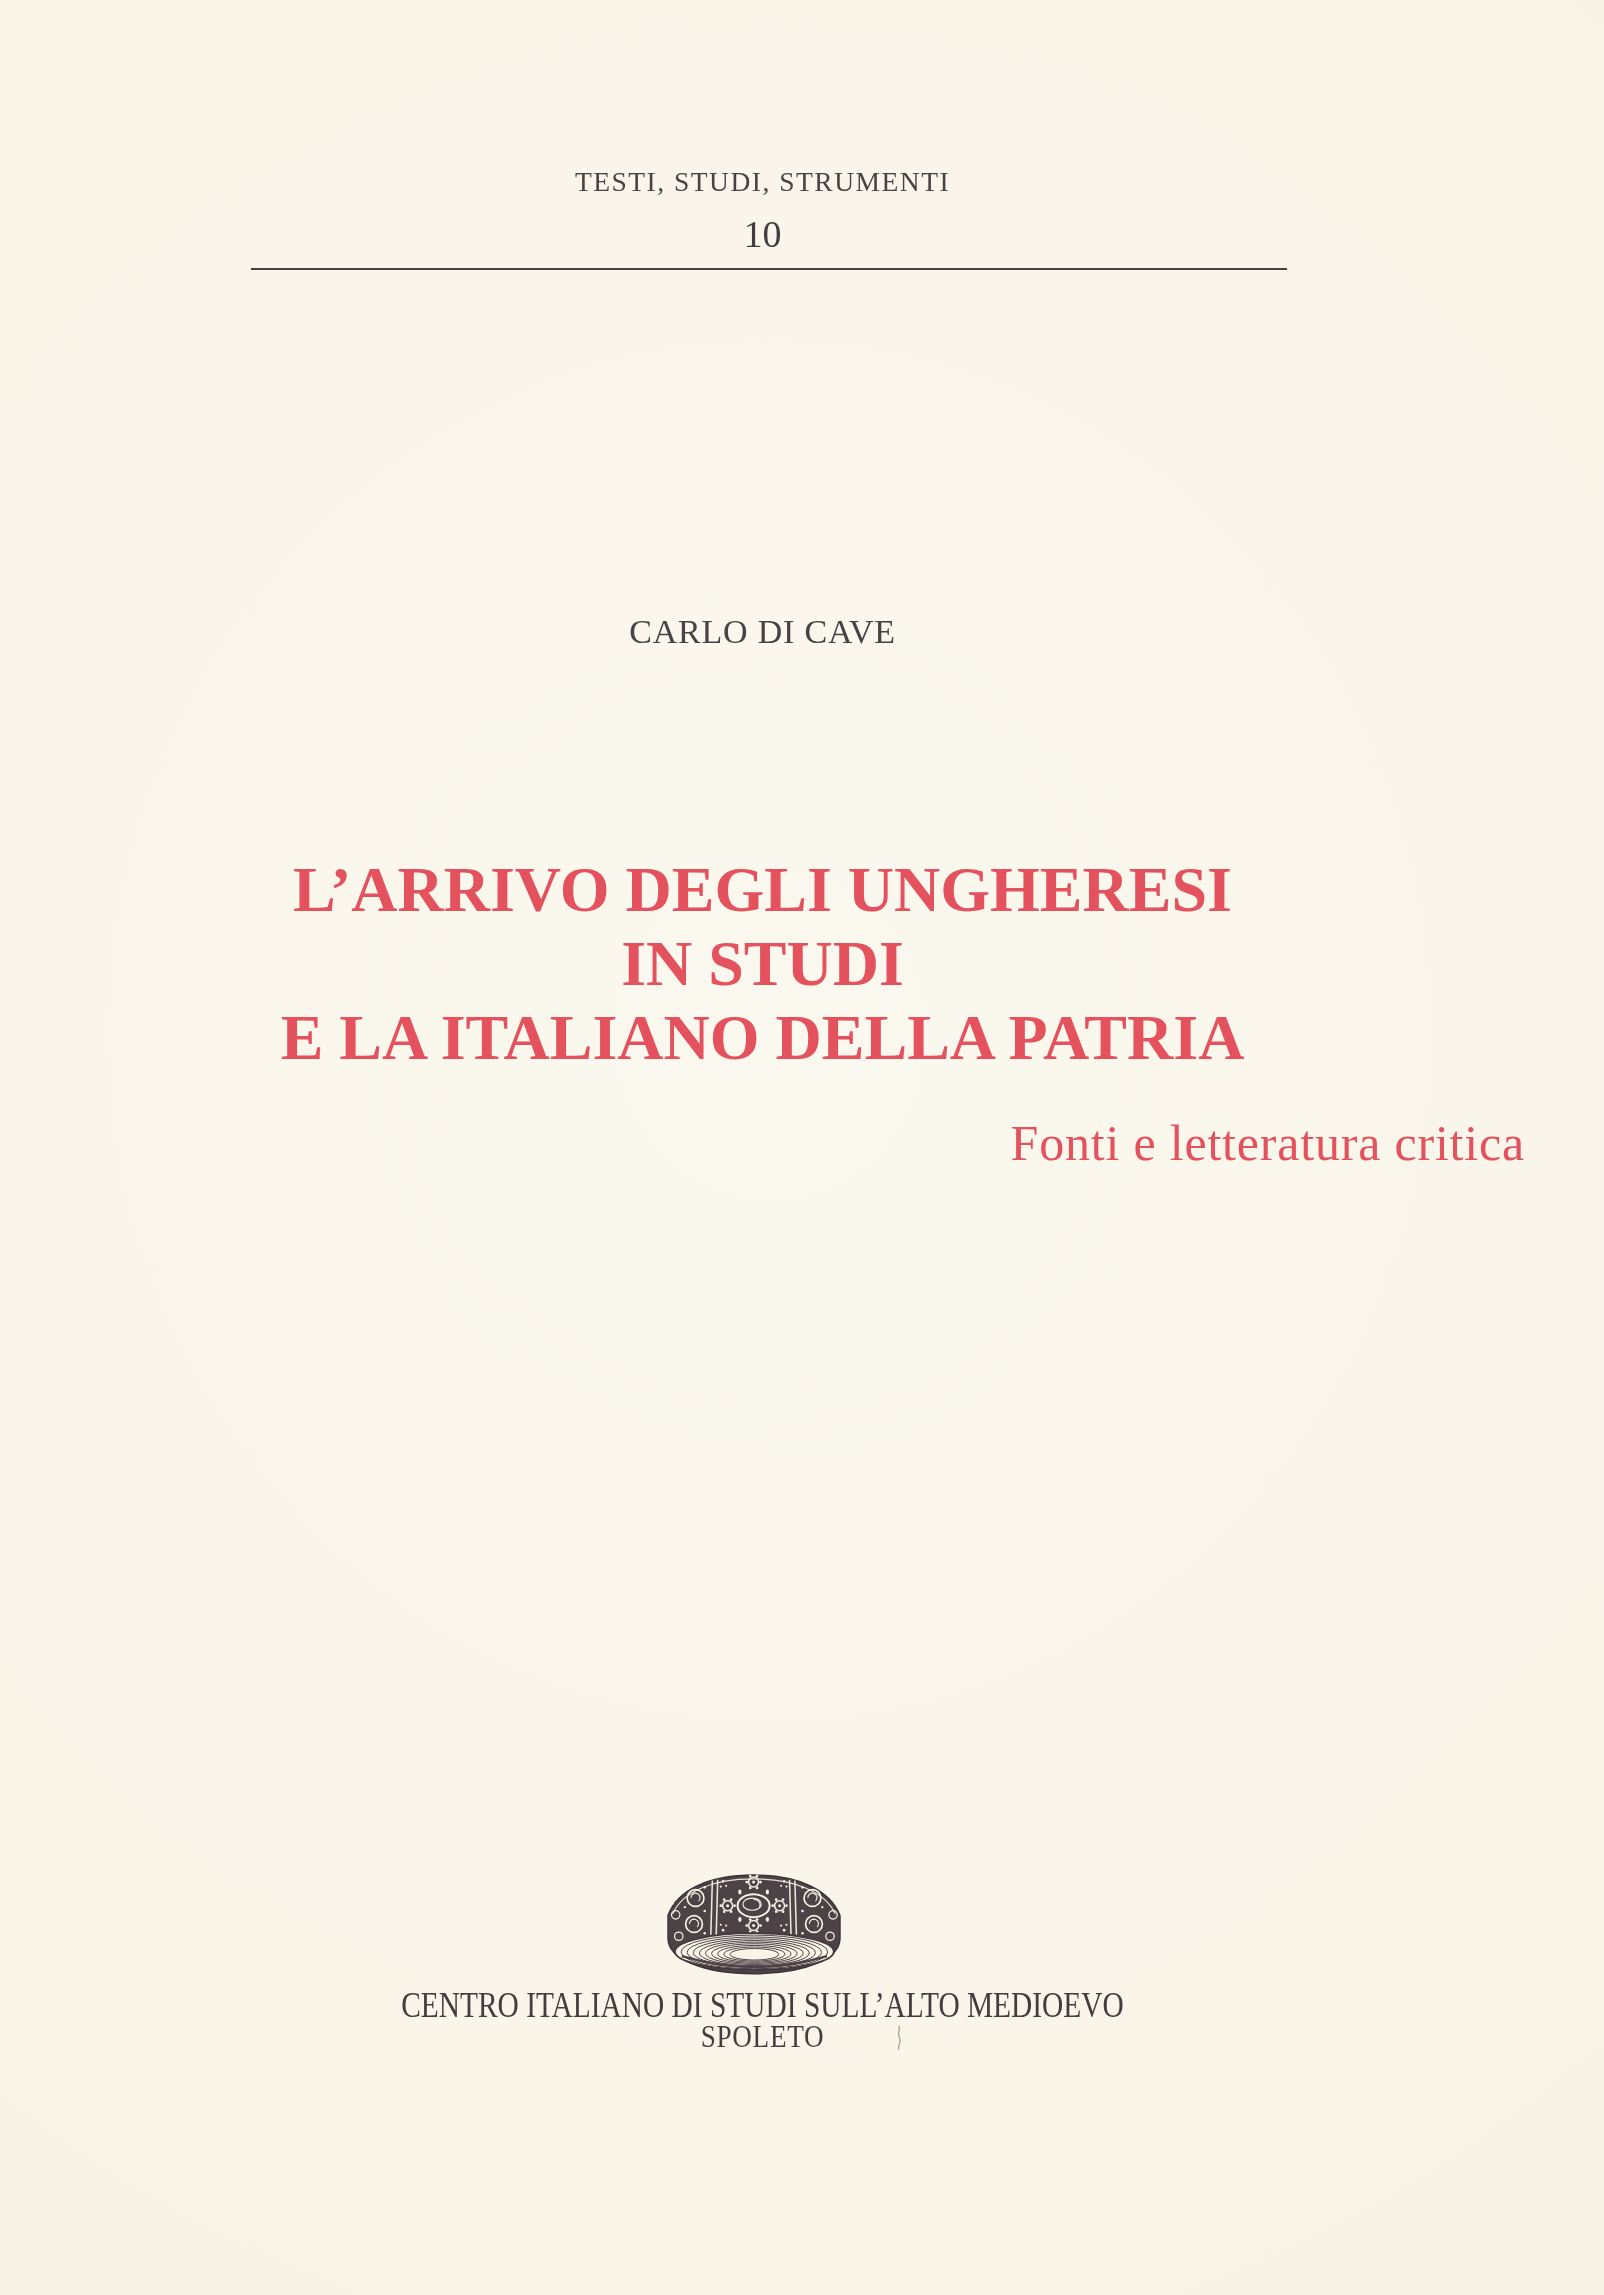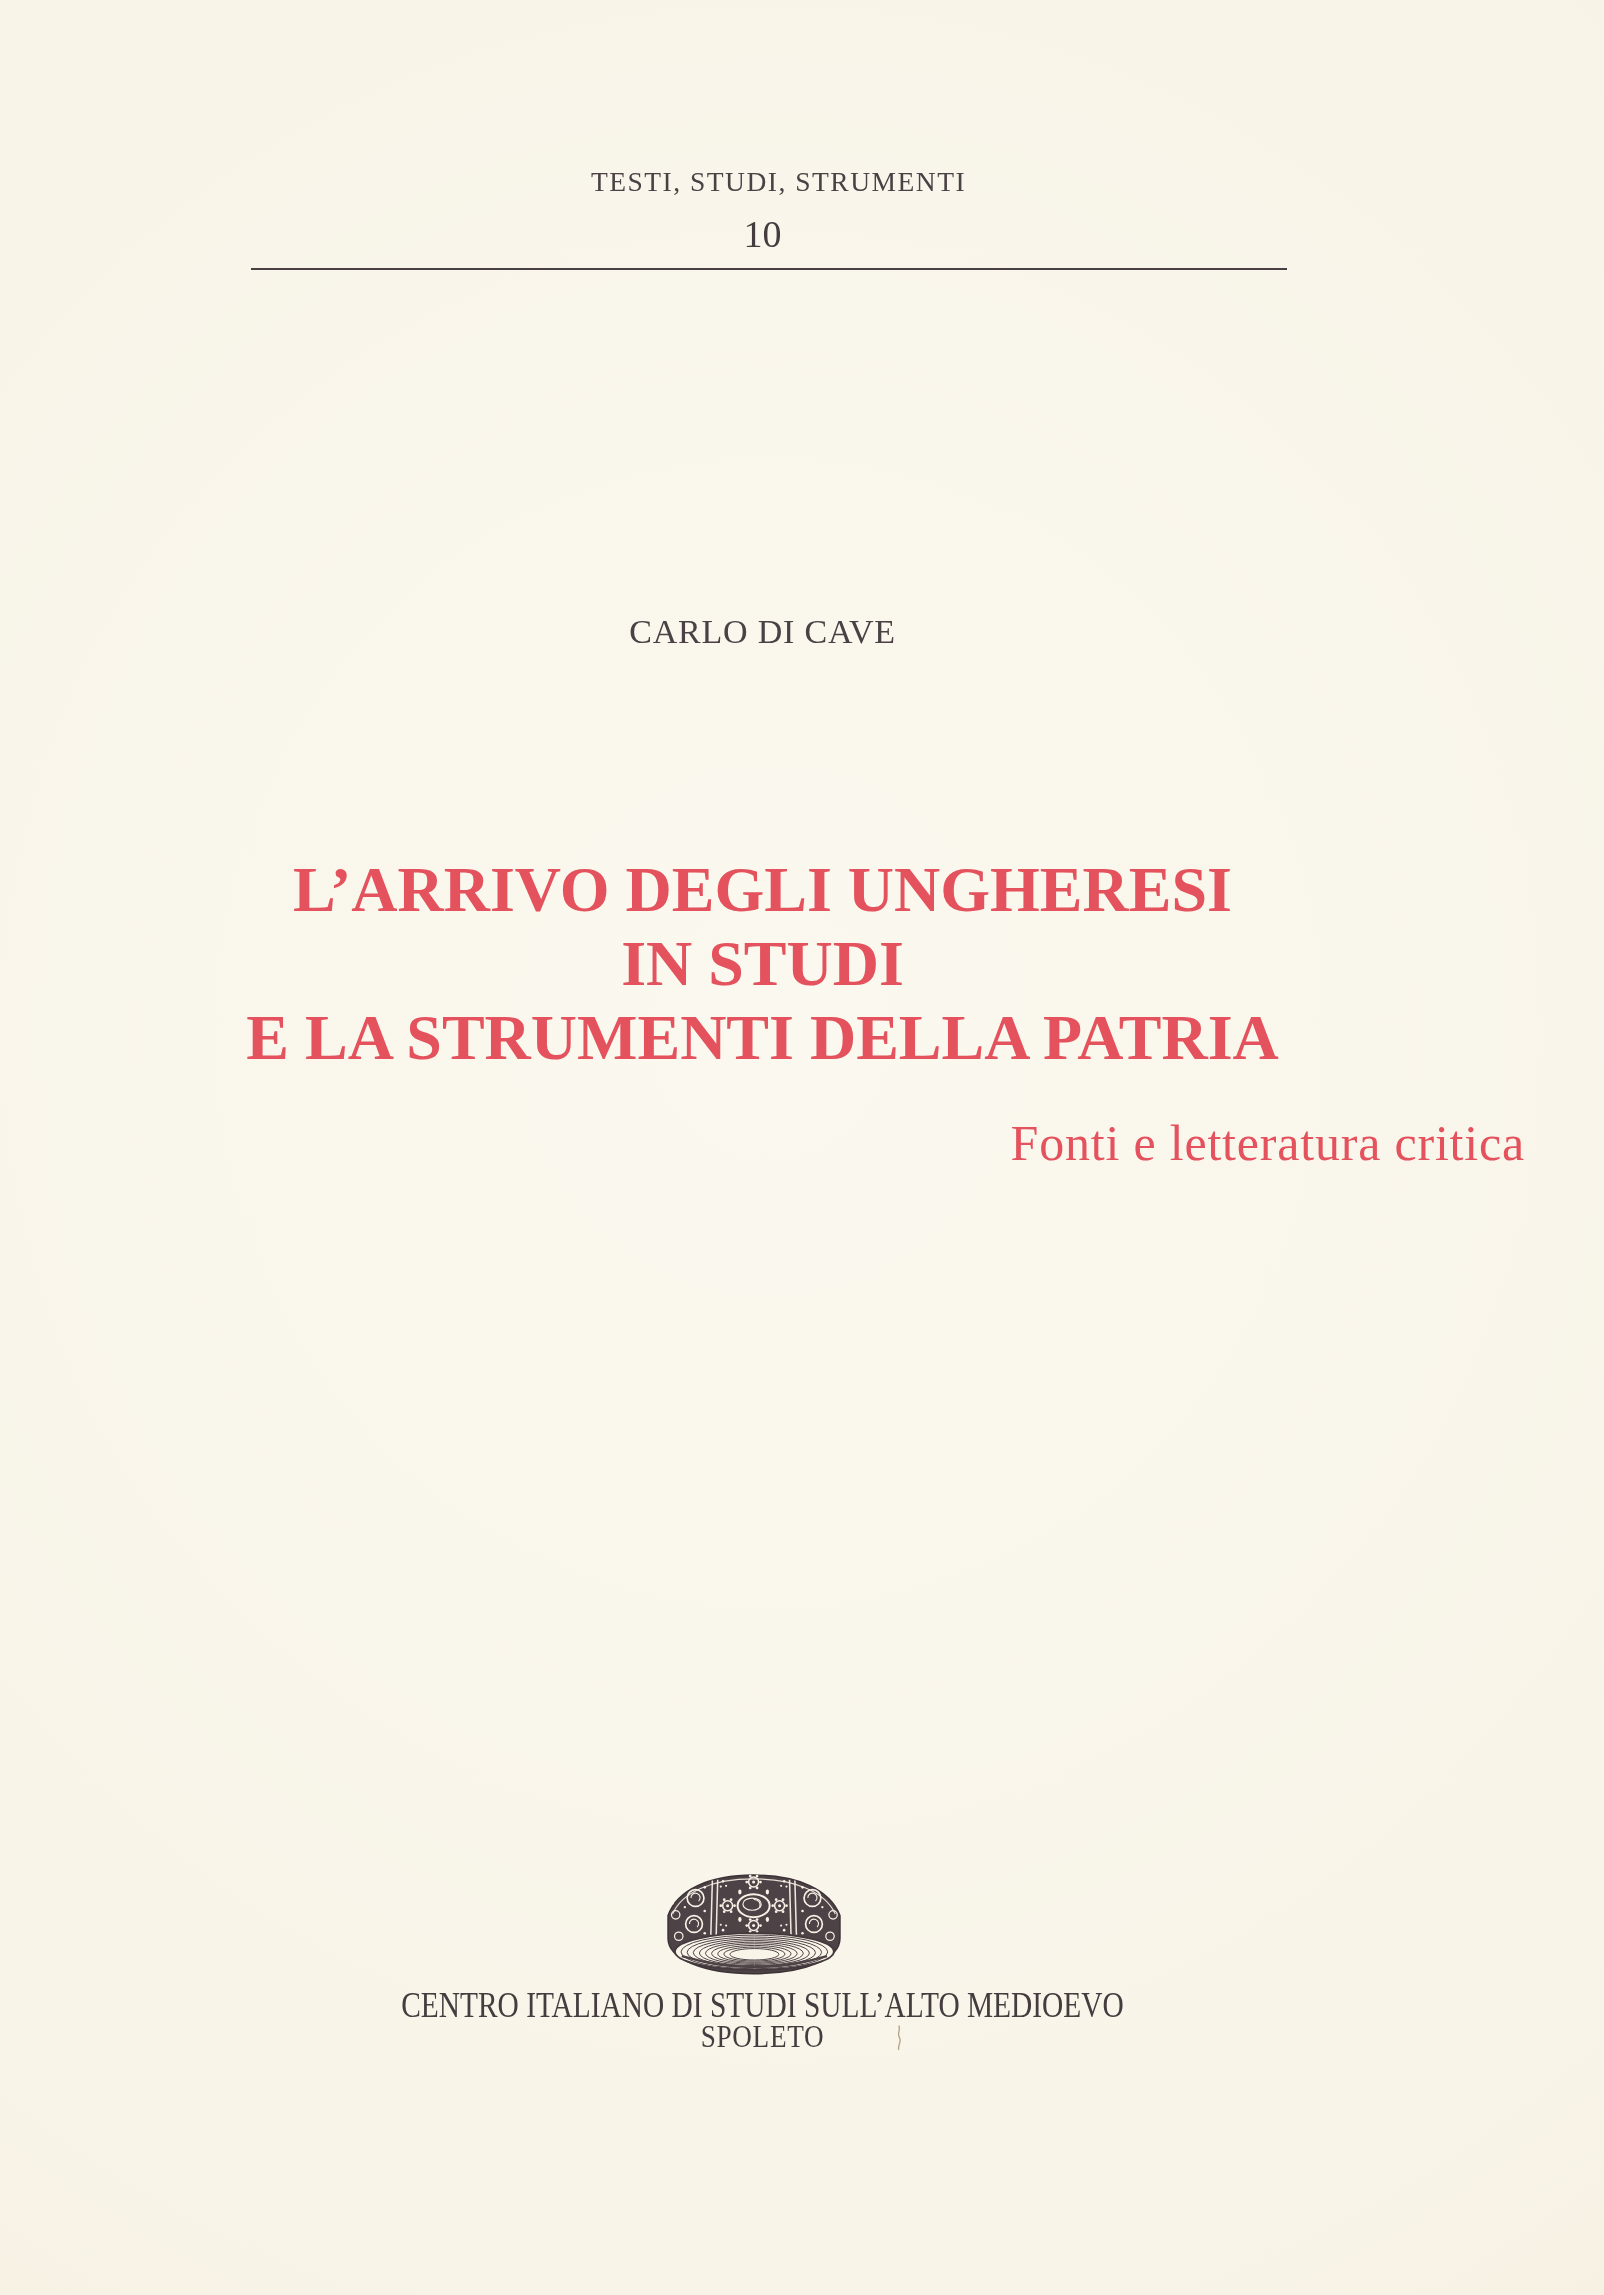--- a/index.html
+++ b/index.html
@@ -24,21 +24,20 @@
     left: 0;
     width: 1525px;
     text-align: center;
     white-space: nowrap;
   }
   .series-title {
     top: 166px;
     font-size: 27.5px;
     letter-spacing: 1.5px;
     color: #4a4144;
-    margin-left: 16px;
   }
   .series-number {
     top: 212px;
     font-size: 38px;
     font-weight: normal;
     color: #453c3f;
   }
   .rule {
     position: absolute;
     left: 251px;
@@ -104,21 +103,21 @@
   <div class="tblock series-title">TESTI, STUDI, STRUMENTI</div>
   <div class="tblock series-number">10</div>
 
   <div class="rule"></div>
 
   <div class="tblock author">CARLO DI CAVE</div>
 
   <div class="tblock book-title">
     <div>L’ARRIVO DEGLI UNGHERESI</div>
     <div>IN STUDI</div>
-    <div>E LA STRUMENTI DELLA PATRIA</div>
+    <div>E LA ITALIANO DELLA PATRIA</div>
   </div>
 
   <div class="tblock subtitle">Fonti e letteratura critica</div>
 
   <div class="logo">
     <svg viewBox="0 0 233 140" width="178" height="107" aria-hidden="true">
 
       <path d="M 4,61 C 16,27 58,8 116,8 C 174,8 216,27 229,61 L 229,91 C 229,117 184,137 116,137 C 49,137 4,117 4,91 Z" fill="#4d4246" stroke="#3c3336" stroke-width="2"></path>
 
       <path d="M 10,59 C 22,30 62,13 116,13 C 170,13 210,30 223,59" fill="none" stroke="#f6f2e6" stroke-width="1.6" opacity="0.9"></path>

